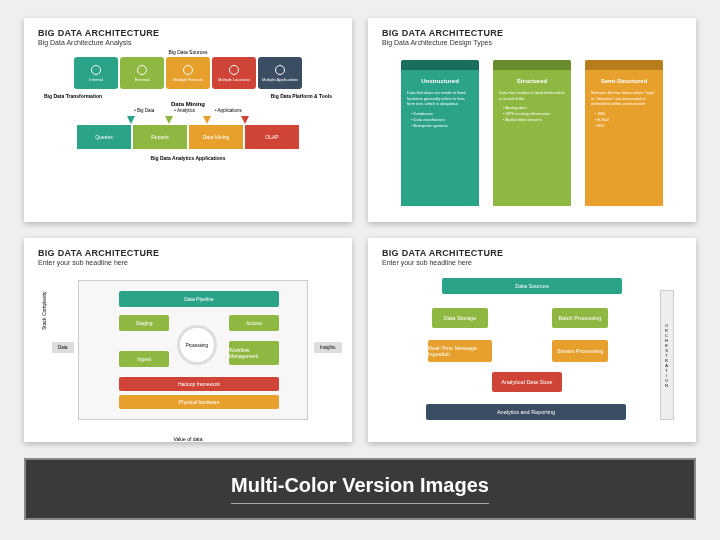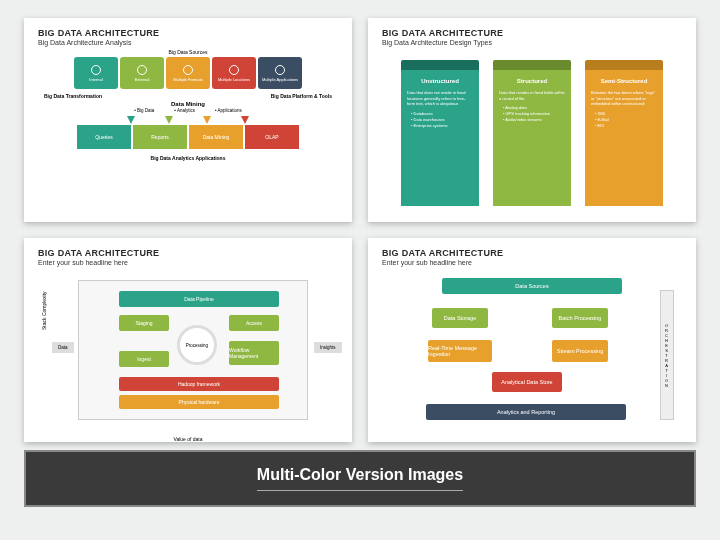--- a/index.html
+++ b/index.html
@@ -1,22 +1,22 @@
 <!DOCTYPE html>
 <html><head>
 <meta charset="utf-8">
 <style>
 *{box-sizing:border-box;margin:0;padding:0;font-family:Arial,sans-serif}
 body{background:#eeefef;width:720px;height:540px;padding:18px 24px 12px}
-.grid{display:grid;grid-template-columns:1fr 1fr;gap:16px;margin-bottom:8px}
+.grid{display:grid;grid-template-columns:1fr 1fr;gap:16px;margin-bottom:16px}
 .slide{background:#fff;box-shadow:0 2px 6px rgba(0,0,0,0.25);padding:10px 14px;height:204px;position:relative;overflow:hidden}
 .slide-title{font-size:9px;font-weight:bold;color:#2a2a2a;letter-spacing:0.3px}
 .slide-sub{font-size:7px;color:#333;margin-top:1px}
 .banner{background:#3a3a3a;border:2px solid #888;padding:14px;text-align:center;margin-top:6px}
-.banner-title{color:#fff;font-size:16px;font-weight:bold;display:inline-block;padding-bottom:6px;border-bottom:1px solid #aaa}
+.banner-title{color:#fff;font-size:20px;font-weight:bold;display:inline-block;padding-bottom:6px;border-bottom:1px solid #aaa}
 
 .s1-srclbl{font-size:5px;text-align:center;margin-top:3px}
 .s1-row{display:flex;justify-content:center;gap:2px;margin-top:2px}
 .s1-box{width:44px;height:32px;border-radius:3px;display:flex;flex-direction:column;align-items:center;justify-content:center;color:#fff;font-size:4px;gap:2px}
 .s1-ico{width:10px;height:10px;border:1px solid #fff;border-radius:50%}
 .s1-mid{display:flex;justify-content:space-between;font-size:5px;font-weight:bold;margin:4px 6px 0}
 .s1-dm{text-align:center;font-size:6px;font-weight:bold;margin-top:2px}
 .s1-dmr{display:flex;justify-content:center;gap:20px;font-size:4.5px;margin-top:1px}
 .s1-arw{display:flex;justify-content:center;gap:30px;margin-top:3px}
 .s1-ar{width:0;height:0;border-left:4px solid transparent;border-right:4px solid transparent;border-top:8px solid}

